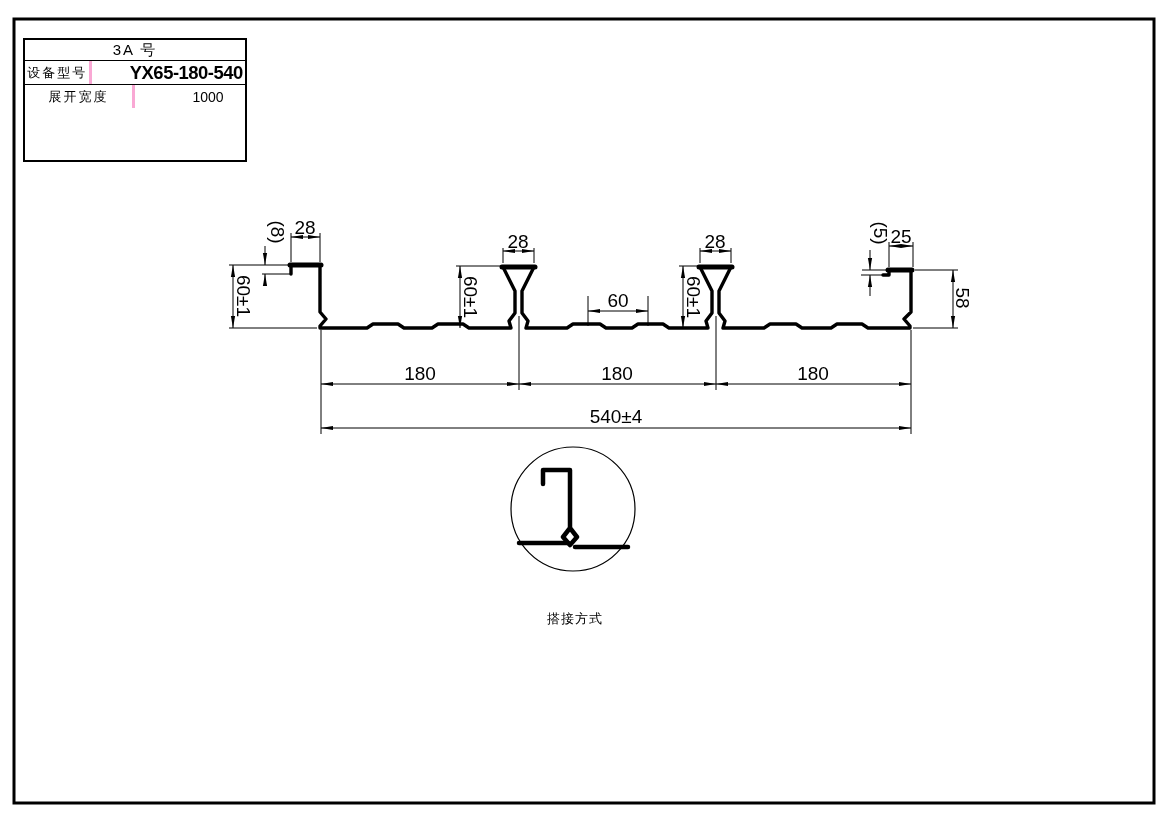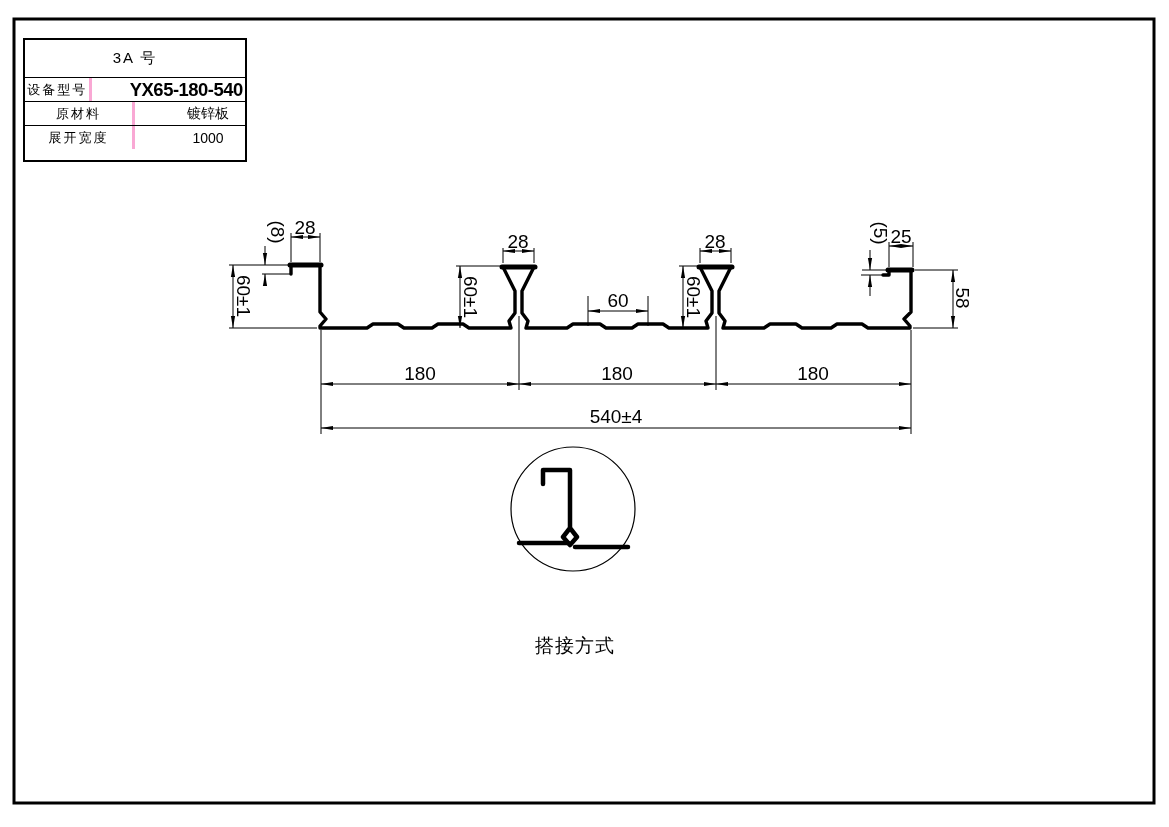--- a/index.html
+++ b/index.html
@@ -9,30 +9,30 @@
     overflow:hidden;
   }
   svg{position:absolute;left:0;top:0;}
   .dimtxt{font-size:19px;fill:#000;font-family:"Liberation Sans","DejaVu Sans",sans-serif;}
   
   .spec{
     position:absolute;left:23px;top:38px;width:224px;height:124px;
     border:2px solid #000;box-sizing:border-box;
   }
   .spec .row{display:flex;border-bottom:1px solid #000;box-sizing:border-box;height:24px;}
-  .spec .row:first-child{height:38px;}
+  .spec .row:first-child{height:21px;}
   .spec .row:last-child{border-bottom:none;height:23px;}
   .cell{display:flex;align-items:center;justify-content:center;box-sizing:border-box;}
   .cell.label{width:110px;border-right:3px solid #f9a8d4;font-size:13px;letter-spacing:2px;}
   .cell.value{flex:1;font-size:14px;margin-left:36px;}
   .cell.title{flex:1;font-size:15px;letter-spacing:2px;}
   .model{font-weight:700;font-size:19px;letter-spacing:-0.5px;transform:scaleX(0.97);white-space:nowrap;}
   .caption{
-    position:absolute;left:514px;top:633px;width:122px;text-align:center;
-    font-size:19px;letter-spacing:1px;
+    position:absolute;left:514px;top:610px;width:122px;text-align:center;
+    font-size:13px;letter-spacing:1px;
     font-family:Liberation Mono, monospace;
   }
 </style>
 </head>
 <body>
 
 <div class="sheet">
 
   <svg width="1169" height="827" viewBox="0 0 1169 827">
     <defs>
@@ -154,24 +154,20 @@
     <div class="row">
       <div class="cell title">3A  号</div>
     </div>
     <div class="row">
       <div class="cell label">设备型号</div>
       <div class="cell value">
         <span class="model">YX65-180-540</span>
       </div>
     </div>
     <div class="row">
-      <div class="cell label">原材料</div>
-      <div class="cell value">镀锌板</div>
-    </div>
-    <div class="row">
       <div class="cell label">展开宽度</div>
       <div class="cell value">1000</div>
     </div>
   </div>
 
   <div class="caption">搭接方式</div>
 
 </div>
 
 </body></html>

